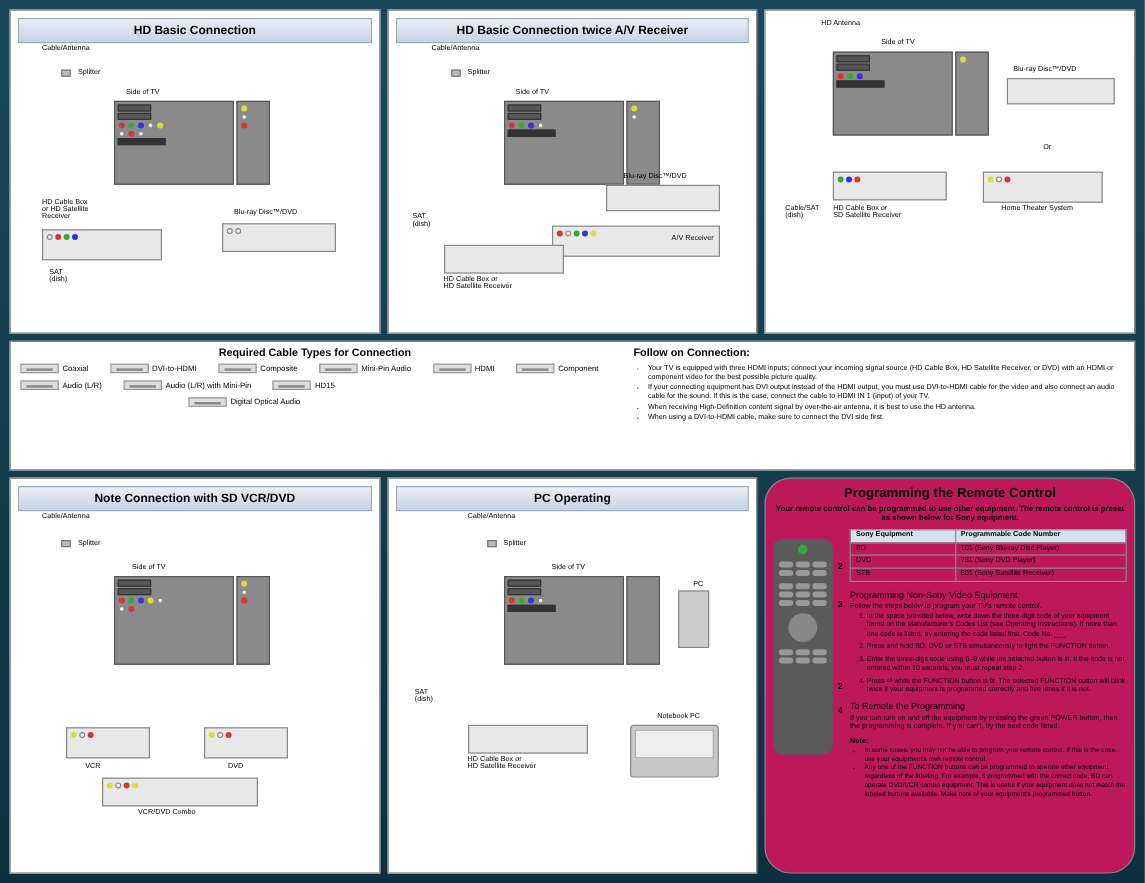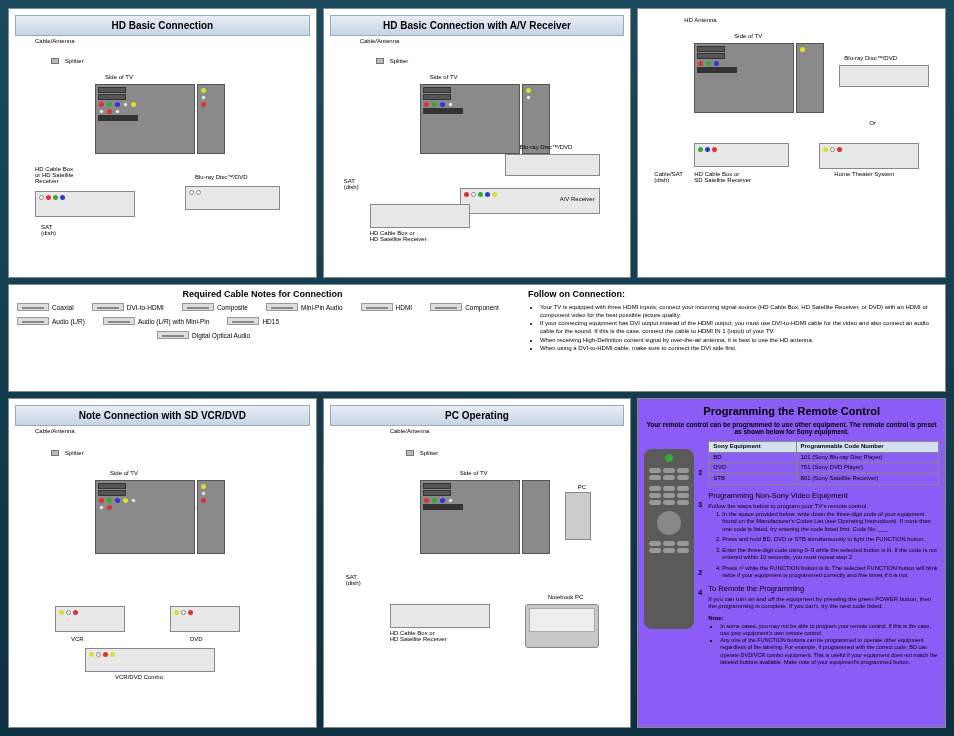--- a/index.html
+++ b/index.html
@@ -21,21 +21,22 @@
     gap: 6px;
     height: 100%;
   }
   .panel {
     background: #fff;
     border: 1px solid #888;
     padding: 6px;
     position: relative;
   }
   .panel.beige {
-    background: #8b5cf6;
+    background: #be185d;
+    border-radius: 22px;
   }
   .panel-title {
     background: linear-gradient(180deg, #e8eef6 0%, #c5d4e6 100%);
     border: 1px solid #9ab;
     padding: 4px 8px;
     text-align: center;
     font-weight: bold;
     font-size: 10px;
     color: #000;
     margin-bottom: 0;
@@ -205,21 +206,21 @@
       <div class="dlabel" style="top:138px;left:180px">Blu-ray Disc™/DVD</div>
       <div class="box" style="top:150px;left:170px;width:95px;height:24px">
         <div style="padding:2px"><span class="port w"></span><span class="port w"></span></div>
       </div>
       <div class="dlabel" style="top:188px;left:26px;white-space:pre">SAT
 (dish)</div>
     </div>
   </div>
 
   <div class="panel">
-    <div class="panel-title">HD Basic Connection with A/V Receiver</div>
+    <div class="panel-title">HD Basic Connection twice A/V Receiver</div>
     <div class="diagram">
       <div class="dlabel" style="top:2px;left:30px">Cable/Antenna</div>
       <div class="split-ico" style="top:22px;left:46px"></div>
       <div class="dlabel" style="top:22px;left:60px">Splitter</div>
       <div class="dlabel" style="top:38px;left:100px">Side of TV</div>
       <div class="tv-panel" style="top:48px;left:90px;width:100px;height:70px">
         <div class="sub-box"></div>
           <div class="sub-box"></div>
         <div class="port-row">
             <span class="port r"></span>
@@ -282,21 +283,21 @@
       <div class="dlabel" style="top:156px;left:10px;white-space:pre">Cable/SAT
 (dish)</div>
       <div class="dlabel" style="top:156px;left:50px;white-space:pre">HD Cable Box or
 SD Satellite Receiver</div>
       <div class="dlabel" style="top:156px;left:190px">Home Theater System</div>
     </div>
   </div>
 
   <div class="cables-row">
     <div class="cables-left">
-      <div class="section-h">Required Cable Notes for Connection</div>
+      <div class="section-h">Required Cable Types for Connection</div>
       <div class="cable-list">
         <div class="cable-item">
             <div class="cable-ico"></div>
             <span>Coaxial</span>
           </div>
         <div class="cable-item">
             <div class="cable-ico"></div>
             <span>DVI-to-HDMI</span>
           </div>
         <div class="cable-item">

